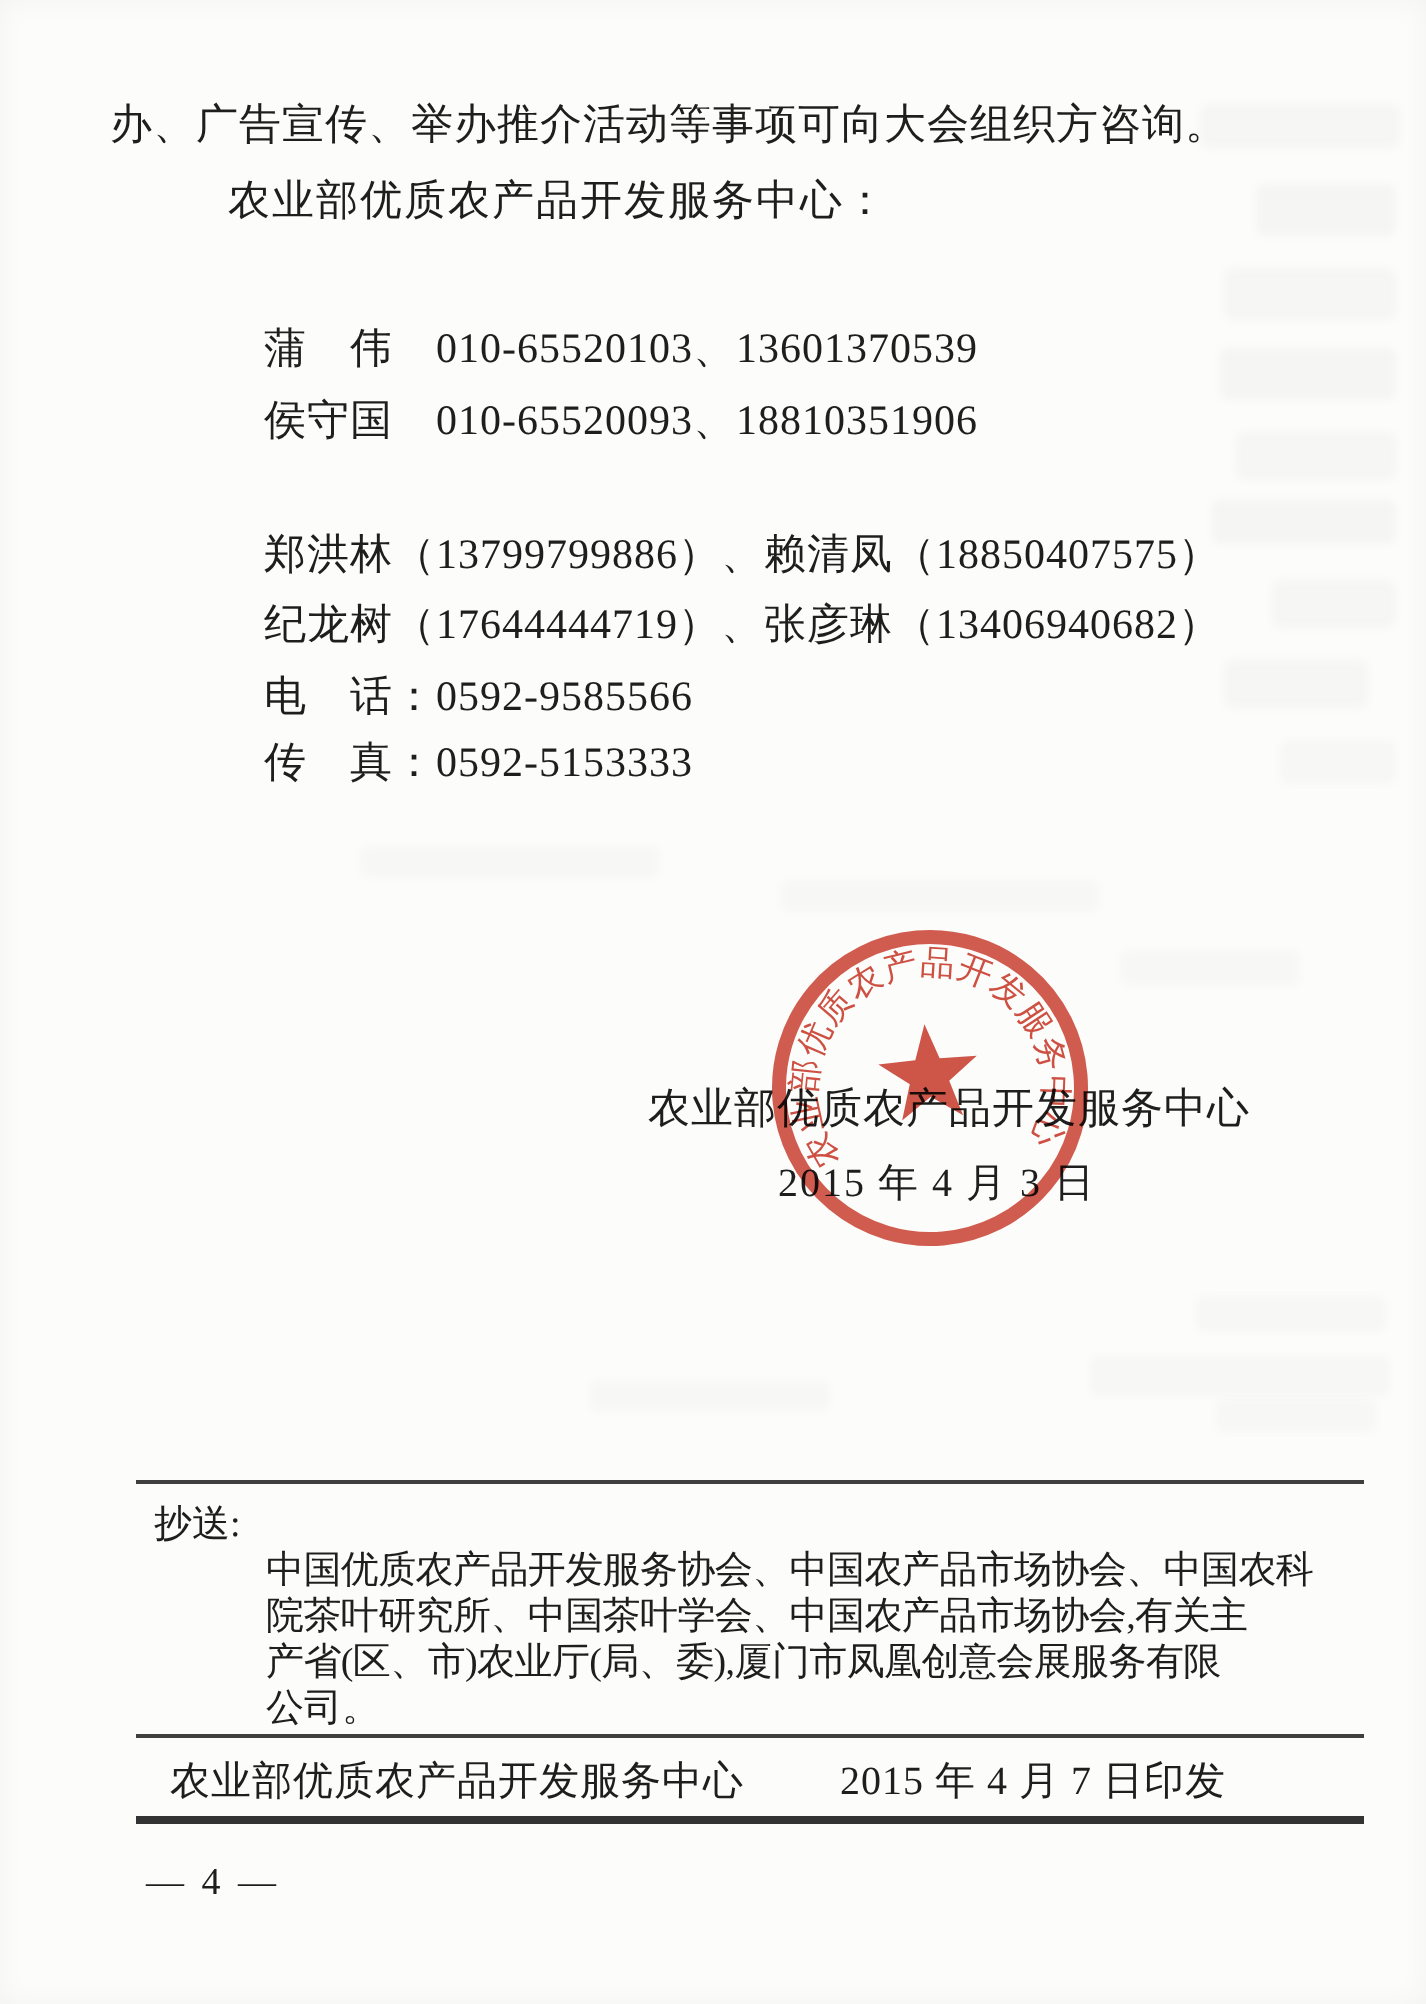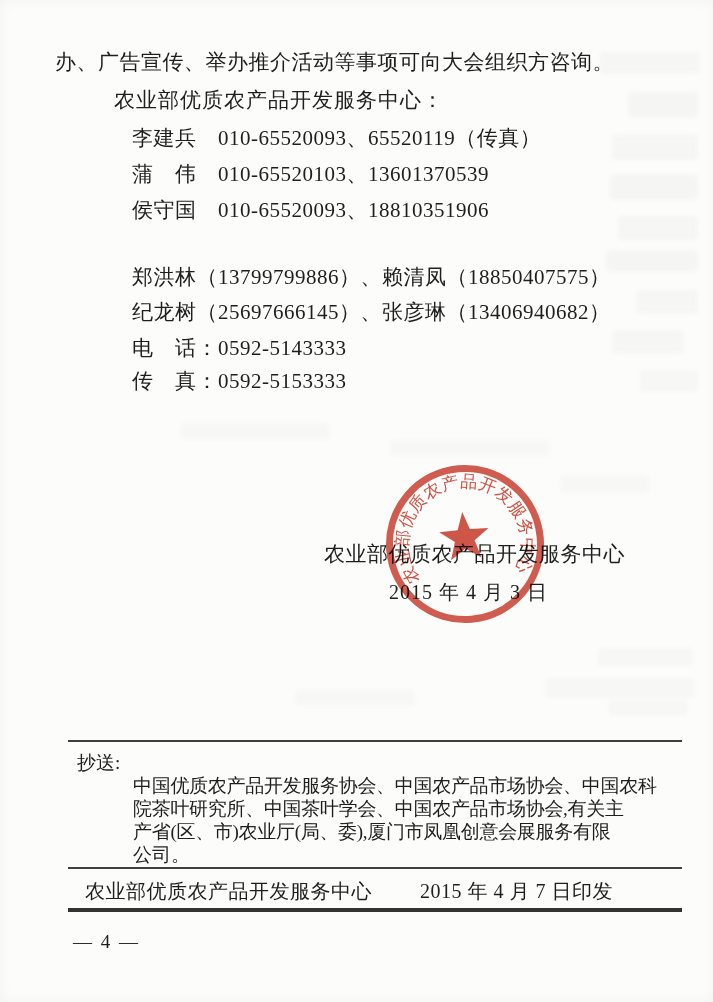--- a/index.html
+++ b/index.html
@@ -32,28 +32,27 @@
   <div class="sm" style="left:560px;top:475px;width:90px;height:18px;opacity:.05"></div>
   <div class="sm" style="left:598px;top:648px;width:95px;height:18px;opacity:.06"></div>
   <div class="sm" style="left:545px;top:678px;width:150px;height:20px;opacity:.06"></div>
   <div class="sm" style="left:295px;top:690px;width:120px;height:16px;opacity:.05"></div>
   <div class="sm" style="left:608px;top:700px;width:80px;height:16px;opacity:.06"></div>
 
   <div class="t" style="left:55px;top:50px;font-size:21px;letter-spacing:0.5px">办、广告宣传、举办推介活动等事项可向大会组织方咨询。</div>
 
   <div class="t" style="left:114px;top:88px;font-size:21px;letter-spacing:1px">农业部优质农产品开发服务中心：</div>
 
-  <div class="t" style="left:132px;top:126px;font-size:21px;letter-spacing:0.5px">李建兵　010-65520093、65520119（传真）</div>
   <div class="t" style="left:132px;top:162px;font-size:21px;letter-spacing:0.5px">蒲　伟　010-65520103、13601370539</div>
   <div class="t" style="left:132px;top:198px;font-size:21px;letter-spacing:0.5px">侯守国　010-65520093、18810351906</div>
 
 
   <div class="t" style="left:132px;top:265px;font-size:21px;letter-spacing:0.5px">郑洪林（13799799886）、赖清凤（18850407575）</div>
-  <div class="t" style="left:132px;top:300px;font-size:21px;letter-spacing:0.5px">纪龙树（25697666145）、张彦琳（13406940682）</div>
-  <div class="t" style="left:132px;top:336px;font-size:21px;letter-spacing:0.5px">电　话：0592-5143333</div>
+  <div class="t" style="left:132px;top:300px;font-size:21px;letter-spacing:0.5px">纪龙树（17644444719）、张彦琳（13406940682）</div>
+  <div class="t" style="left:132px;top:336px;font-size:21px;letter-spacing:0.5px">电　话：0592-9585566</div>
   <div class="t" style="left:132px;top:369px;font-size:21px;letter-spacing:0.5px">传　真：0592-5153333</div>
 
   <div class="t" style="left:324px;top:542px;font-size:21px;letter-spacing:0.5px">农业部优质农产品开发服务中心</div>
   <div class="t" style="left:389px;top:581px;font-size:20px;letter-spacing:1px">2015 年 4 月 3 日</div>
 
   <svg class="seal" width="170" height="170" viewBox="-85 -85 170 170">
     <g transform="rotate(-5)">
       <circle r="75.5" fill="none" stroke="#c9392a" stroke-width="7" stroke-opacity="0.82"></circle>
       <path id="seal-arc" d="M -49.4,28.5 A 57,57 0 1 1 49.4,28.5" fill="none"></path>
       <text font-size="17" fill="#c9392a" fill-opacity="0.88" letter-spacing="0.5" text-anchor="middle">

